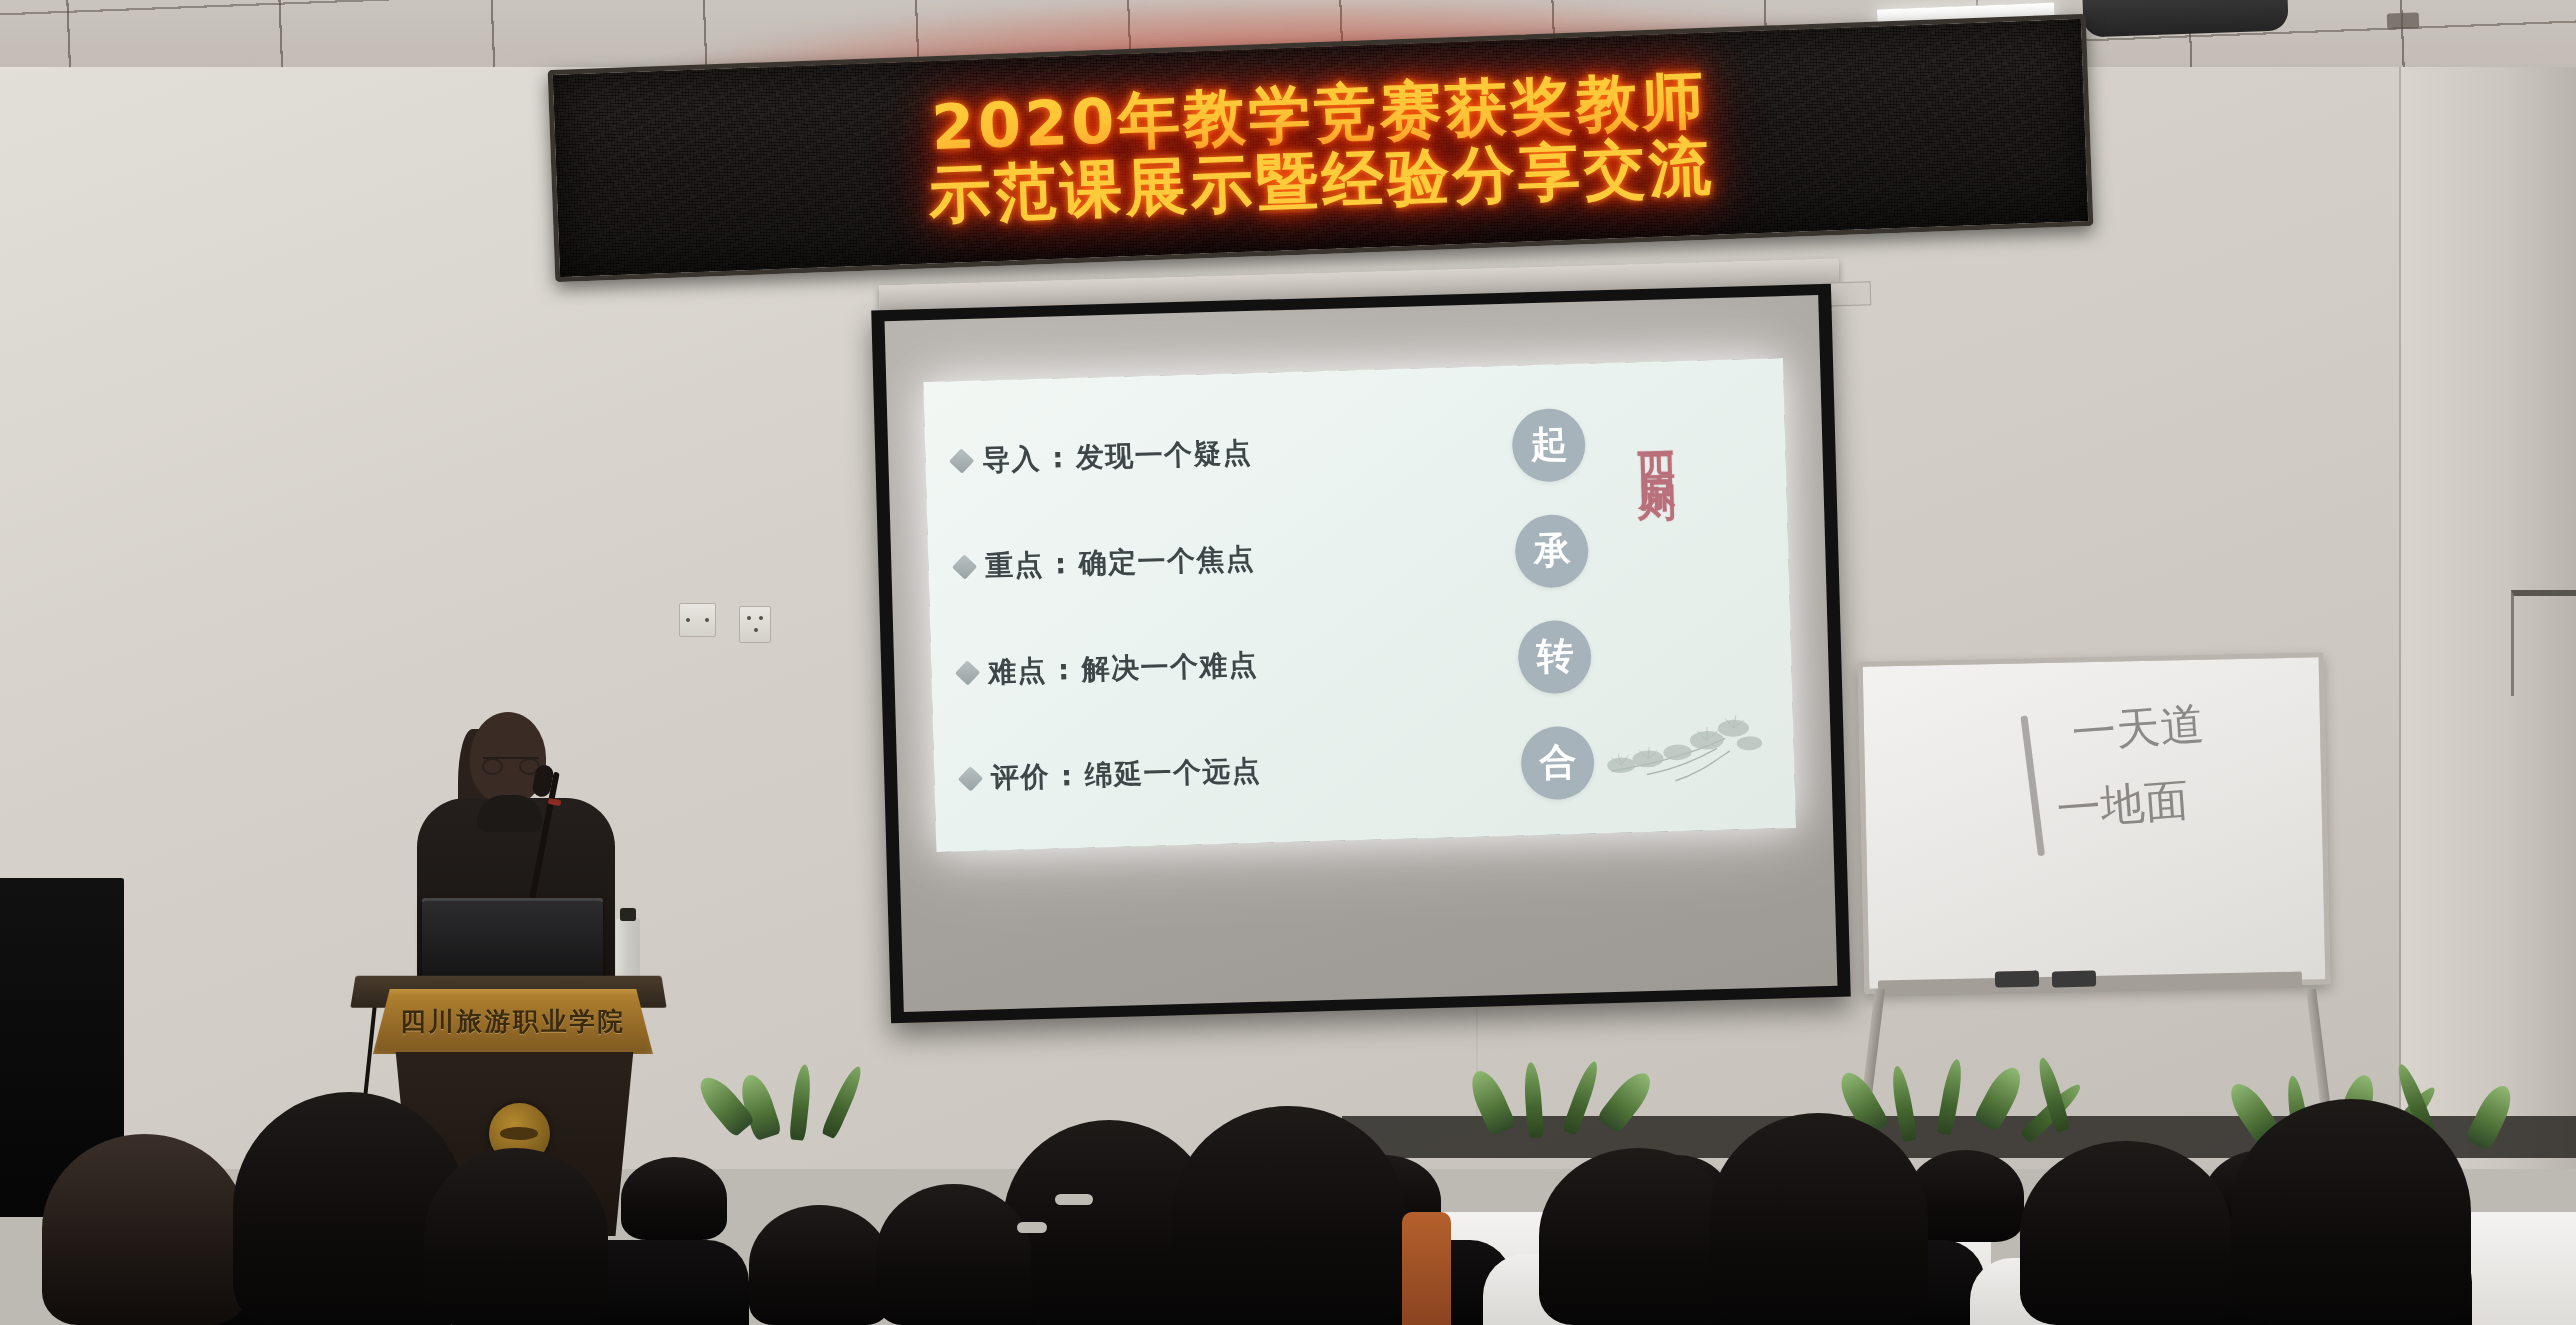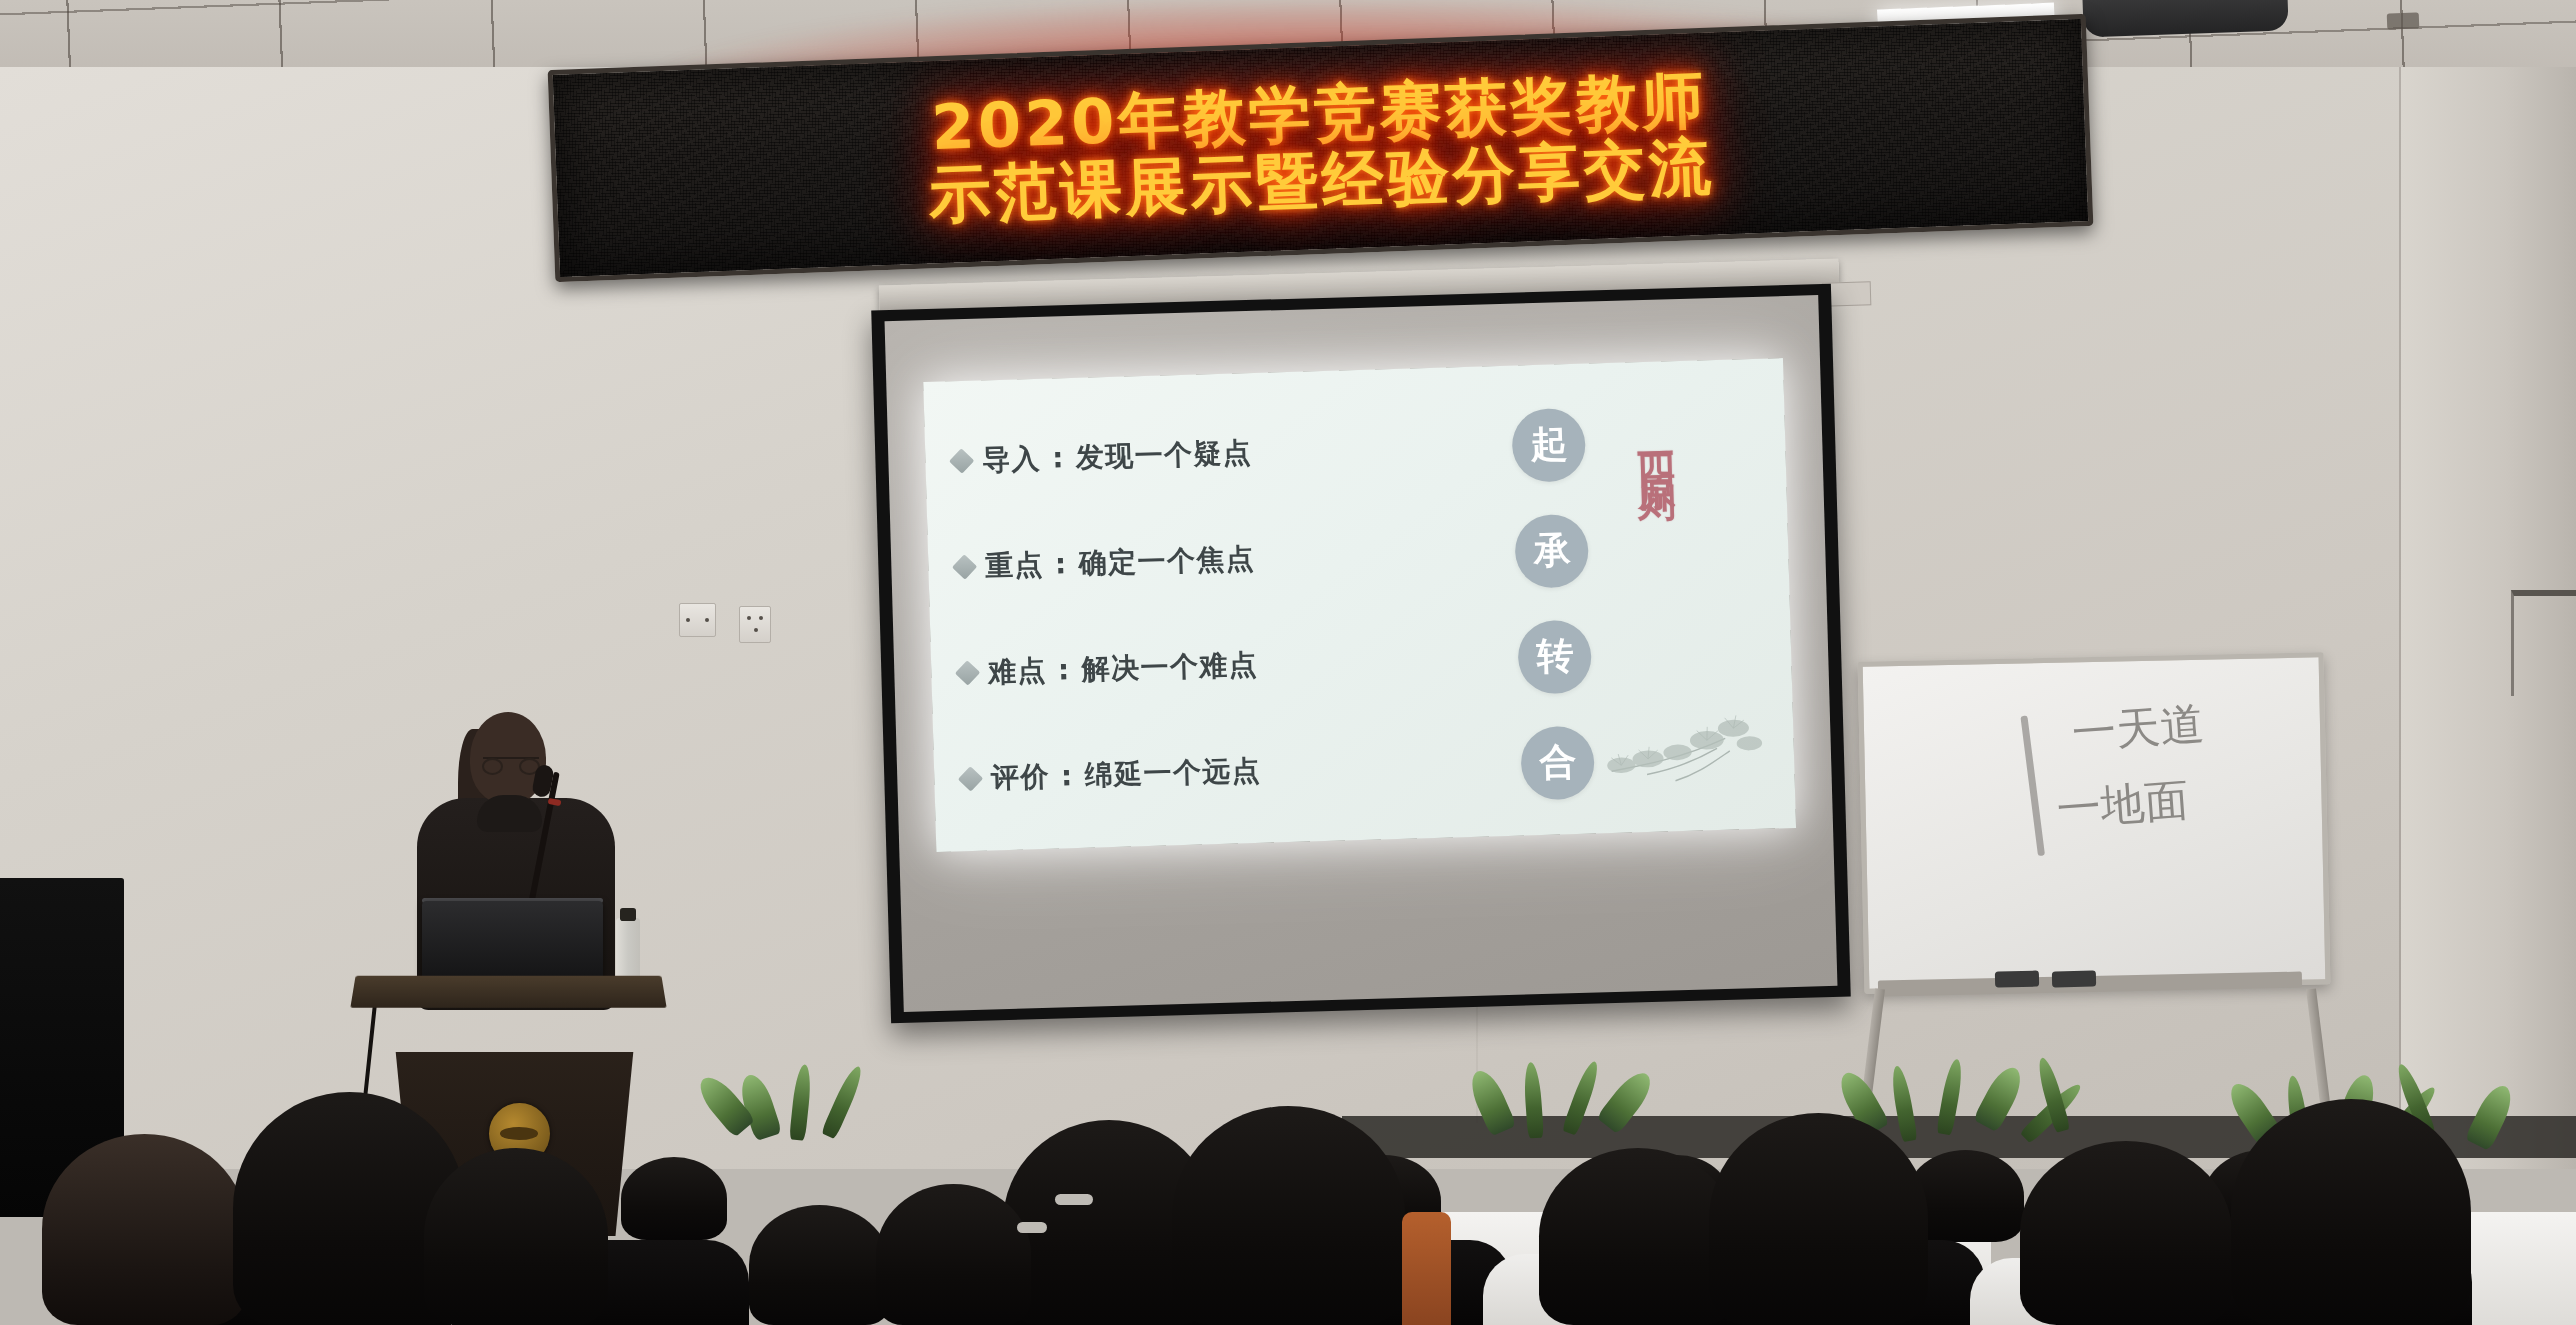--- a/index.html
+++ b/index.html
@@ -478,20 +478,23 @@
     <div class="mic-boom"></div>
     <div class="mic-head"></div>
     <div class="mic-ring"></div>
     <div class="laptop-lid-edge"></div>
     <div class="laptop"></div>
     <div class="bottle"></div>
     <div class="bottle-cap"></div>
     <div class="mic-cable"></div>
     <div class="mic-cable2"></div>
     <div class="podium-top"></div>
+    <div class="podium-plaque">
+      <span class="plaque-text">四川旅游职业学院</span>
+    </div>
     <div class="podium-body"></div>
     <div class="podium-emblem"></div>
   </div>
 
   <div class="plant" style="left:727px; top:1003px; width:184px; height:141px;">
     <span class="leaf wide" style="left:28px; bottom:7px; transform:rotate(-18deg);"></span>
     <span class="leaf" style="left:62px; bottom:4.2px; transform:rotate(6deg);"></span>
     <span class="leaf" style="left:93px; bottom:8.5px; transform:rotate(24deg);"></span>
     <span class="leaf wide" style="left:4.2px; bottom:15.5px; transform:rotate(-40deg);"></span>
   </div>

